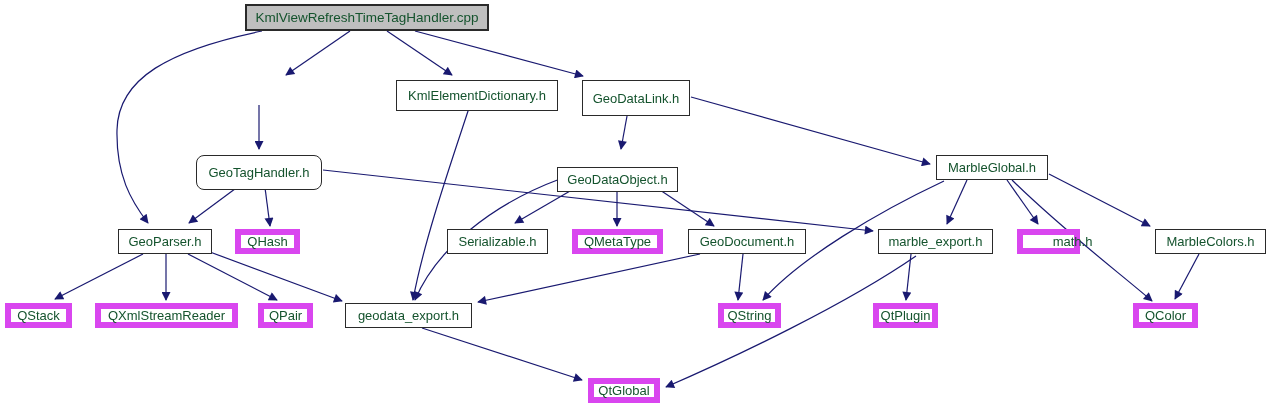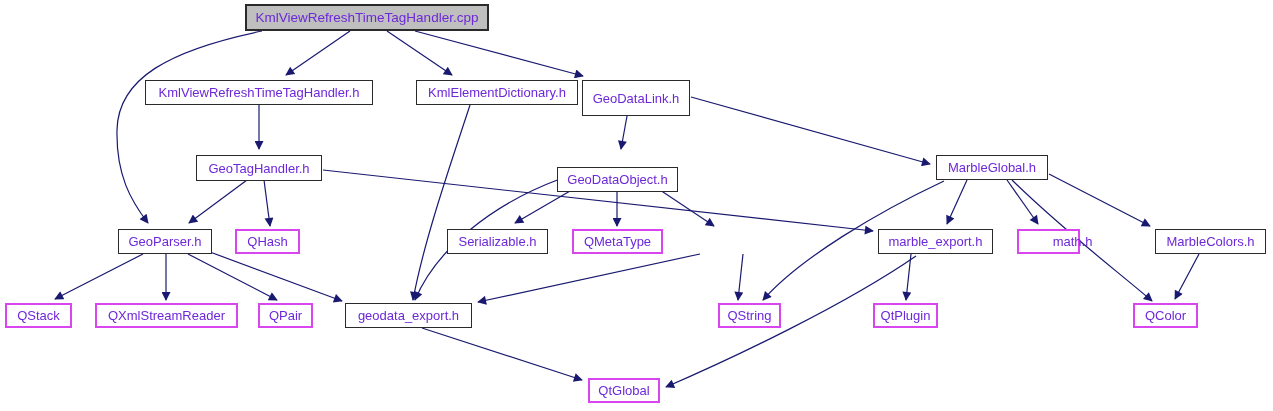--- a/index.html
+++ b/index.html
@@ -1,24 +1,24 @@
 <!DOCTYPE html>
 <html><head>
 <meta charset="utf-8">
 <style>
   html,body{margin:0;padding:0;background:#ffffff;}
   #canvas{position:relative;width:1273px;height:411px;background:#ffffff;overflow:hidden;
           font-family:"Liberation Sans","DejaVu Sans",sans-serif;}
   #edges{position:absolute;left:0;top:0;width:1273px;height:411px;}
   .node{position:absolute;box-sizing:border-box;background:#ffffff;display:flex;
-        align-items:center;justify-content:center;font-size:13px;color:#6d28d9;
+        align-items:center;justify-content:center;font-size:13px;color:#14532d;
         white-space:nowrap;z-index:2;}
   .node.current{background:#bfbfbf;border:2px solid #2a2a2a;font-size:13.5px;}
   .node.internal{border:1.5px solid #2a2a2a;}
-  .node.external{border:2px solid #d946ef;}
+  .node.external{border:6px solid #d946ef;}
   path.edge{stroke:#191970;stroke-width:1.2;fill:none;}
 </style>
 </head>
 <body>
 
 <div id="canvas">
 
   <svg id="edges" viewBox="0 0 1273 411" xmlns="http://www.w3.org/2000/svg">
     <defs>
       <marker id="arw" viewBox="0 0 10 10" refX="9" refY="5" markerWidth="10" markerHeight="7.5" orient="auto">
@@ -52,32 +52,32 @@
     <path class="edge" d="M 1012,180 C 1065,232 1121,274 1152,301" marker-end="url(#arw)"></path>
     <path class="edge" d="M 944,181 C 878,212 800,258 763,300" marker-end="url(#arw)"></path>
     <path class="edge" d="M 1199,254 L 1175,299" marker-end="url(#arw)"></path>
     <path class="edge" d="M 911,254 L 906,300" marker-end="url(#arw)"></path>
     <path class="edge" d="M 916,256 C 845,305 735,357 666,387" marker-end="url(#arw)"></path>
     <path class="edge" d="M 422,328 L 582,380" marker-end="url(#arw)"></path>
   </svg>
 
   <div class="node current" style="left:245px;top:4px;width:244px;height:27px;">KmlViewRefreshTimeTagHandler.cpp</div>
 
-  <div class="node internal" style="left:145px;top:80px;width:228px;height:25px;">KmlViewRefreshTimeTagHandler.h</div>
-  <div class="node internal" style="left:416px;top:80px;width:162px;height:25px;">KmlElementDictionary.h</div>
+  <div class="node internal" style="left:396px;top:80px;width:162px;height:31px;">KmlElementDictionary.h</div>
   <div class="node internal" style="left:582px;top:80px;width:108px;height:36px;">GeoDataLink.h</div>
 
-  <div class="node internal" style="left:196px;top:155px;width:126px;height:26px;">GeoTagHandler.h</div>
+  <div class="node internal" style="left:196px;top:155px;width:126px;height:35px;border-radius:8px;">GeoTagHandler.h</div>
   <div class="node internal" style="left:557px;top:155px;width:121px;height:25px;margin-top:12px;">GeoDataObject.h</div>
   <div class="node internal" style="left:936px;top:155px;width:112px;height:25px;">MarbleGlobal.h</div>
 
   <div class="node internal" style="left:118px;top:229px;width:94px;height:25px;">GeoParser.h</div>
   <div class="node external" style="left:235px;top:229px;width:65px;height:25px;">QHash</div>
   <div class="node external" style="left:572px;top:229px;width:91px;height:25px;">QMetaType</div>
   <div class="node internal" style="left:447px;top:229px;width:101px;height:25px;">Serializable.h</div>
+  <div class="node internal" style="left:688px;top:229px;width:118px;height:25px;">GeoDocument.h</div>
   <div class="node internal" style="left:878px;top:229px;width:115px;height:25px;">marble_export.h</div>
   <div class="node external" style="left:1017px;top:229px;width:63px;height:25px;padding-left:48px;">math.h</div>
   <div class="node internal" style="left:1155px;top:229px;width:111px;height:25px;">MarbleColors.h</div>
 
   <div class="node external" style="left:5px;top:303px;width:67px;height:25px;">QStack</div>
   <div class="node external" style="left:95px;top:303px;width:143px;height:25px;">QXmlStreamReader</div>
   <div class="node external" style="left:258px;top:303px;width:55px;height:25px;">QPair</div>
   <div class="node internal" style="left:345px;top:303px;width:127px;height:25px;">geodata_export.h</div>
   <div class="node external" style="left:718px;top:303px;width:63px;height:25px;">QString</div>
   <div class="node external" style="left:873px;top:303px;width:65px;height:25px;">QtPlugin</div>

